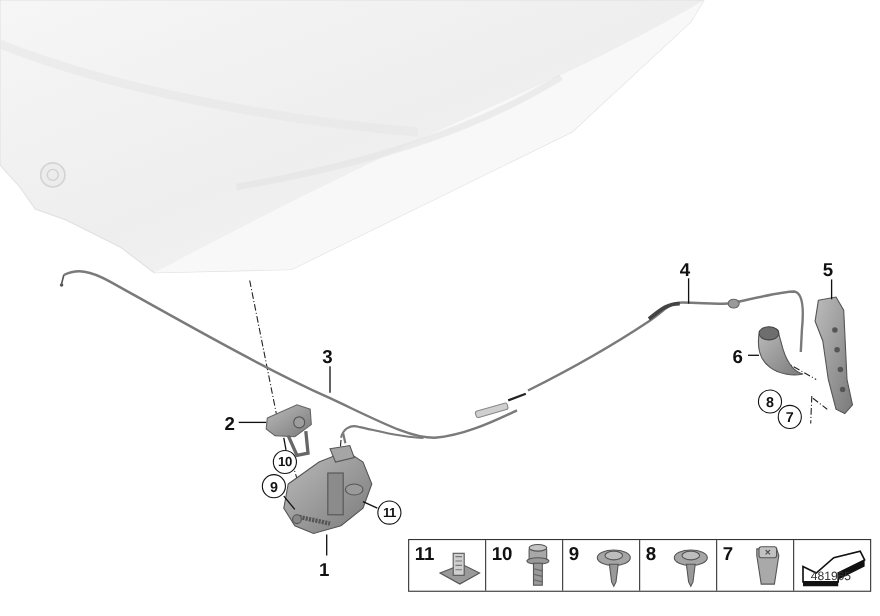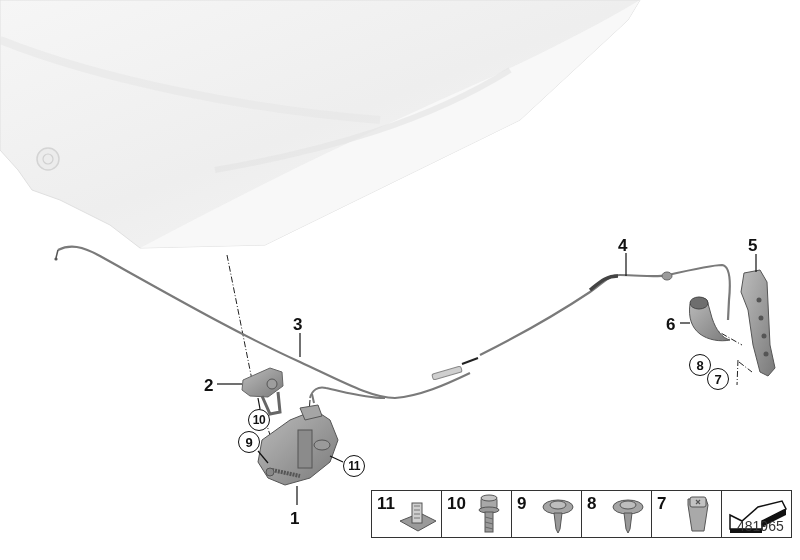--- a/index.html
+++ b/index.html
@@ -7,21 +7,21 @@
   #stage{position:absolute;left:0;top:0;width:800px;height:560px;}
   .callout{position:absolute;font-weight:bold;font-size:17px;color:#111;line-height:1;font-family:"Liberation Sans",sans-serif;}
   .circ{position:absolute;width:22px;height:22px;border:1.6px solid #111;border-radius:50%;background:#fff;
         font-weight:bold;font-size:13px;color:#111;display:flex;align-items:center;justify-content:center;box-sizing:border-box;}
   .circ.two{font-size:12px;letter-spacing:-0.5px;}
   #legend{position:absolute;left:371px;top:490px;width:421px;height:48px;display:flex;border:1px solid #333;box-sizing:border-box;background:#fff;}
   .cell{flex:1;position:relative;border-right:1px solid #333;}
   .cell:last-child{border-right:none;}
   .cell .num{position:absolute;left:5px;top:4px;font-weight:bold;font-size:17px;color:#111;line-height:1;}
   .cell svg{position:absolute;left:0;top:0;}
-  #diagram-id{position:absolute;left:737px;top:518px;font-size:14px;color:#333;}
+  #diagram-id{position:absolute;left:737px;top:518px;font-size:11px;color:#333;}
 </style>
 </head>
 <body>
 
 <div id="stage">
   <svg width="800" height="560" viewBox="0 0 800 560">
     <defs>
       <linearGradient id="hoodGrad" x1="0" y1="0" x2="1" y2="1">
         <stop offset="0" stop-color="#f6f6f6"></stop>
         <stop offset="0.5" stop-color="#eeeeee"></stop>

